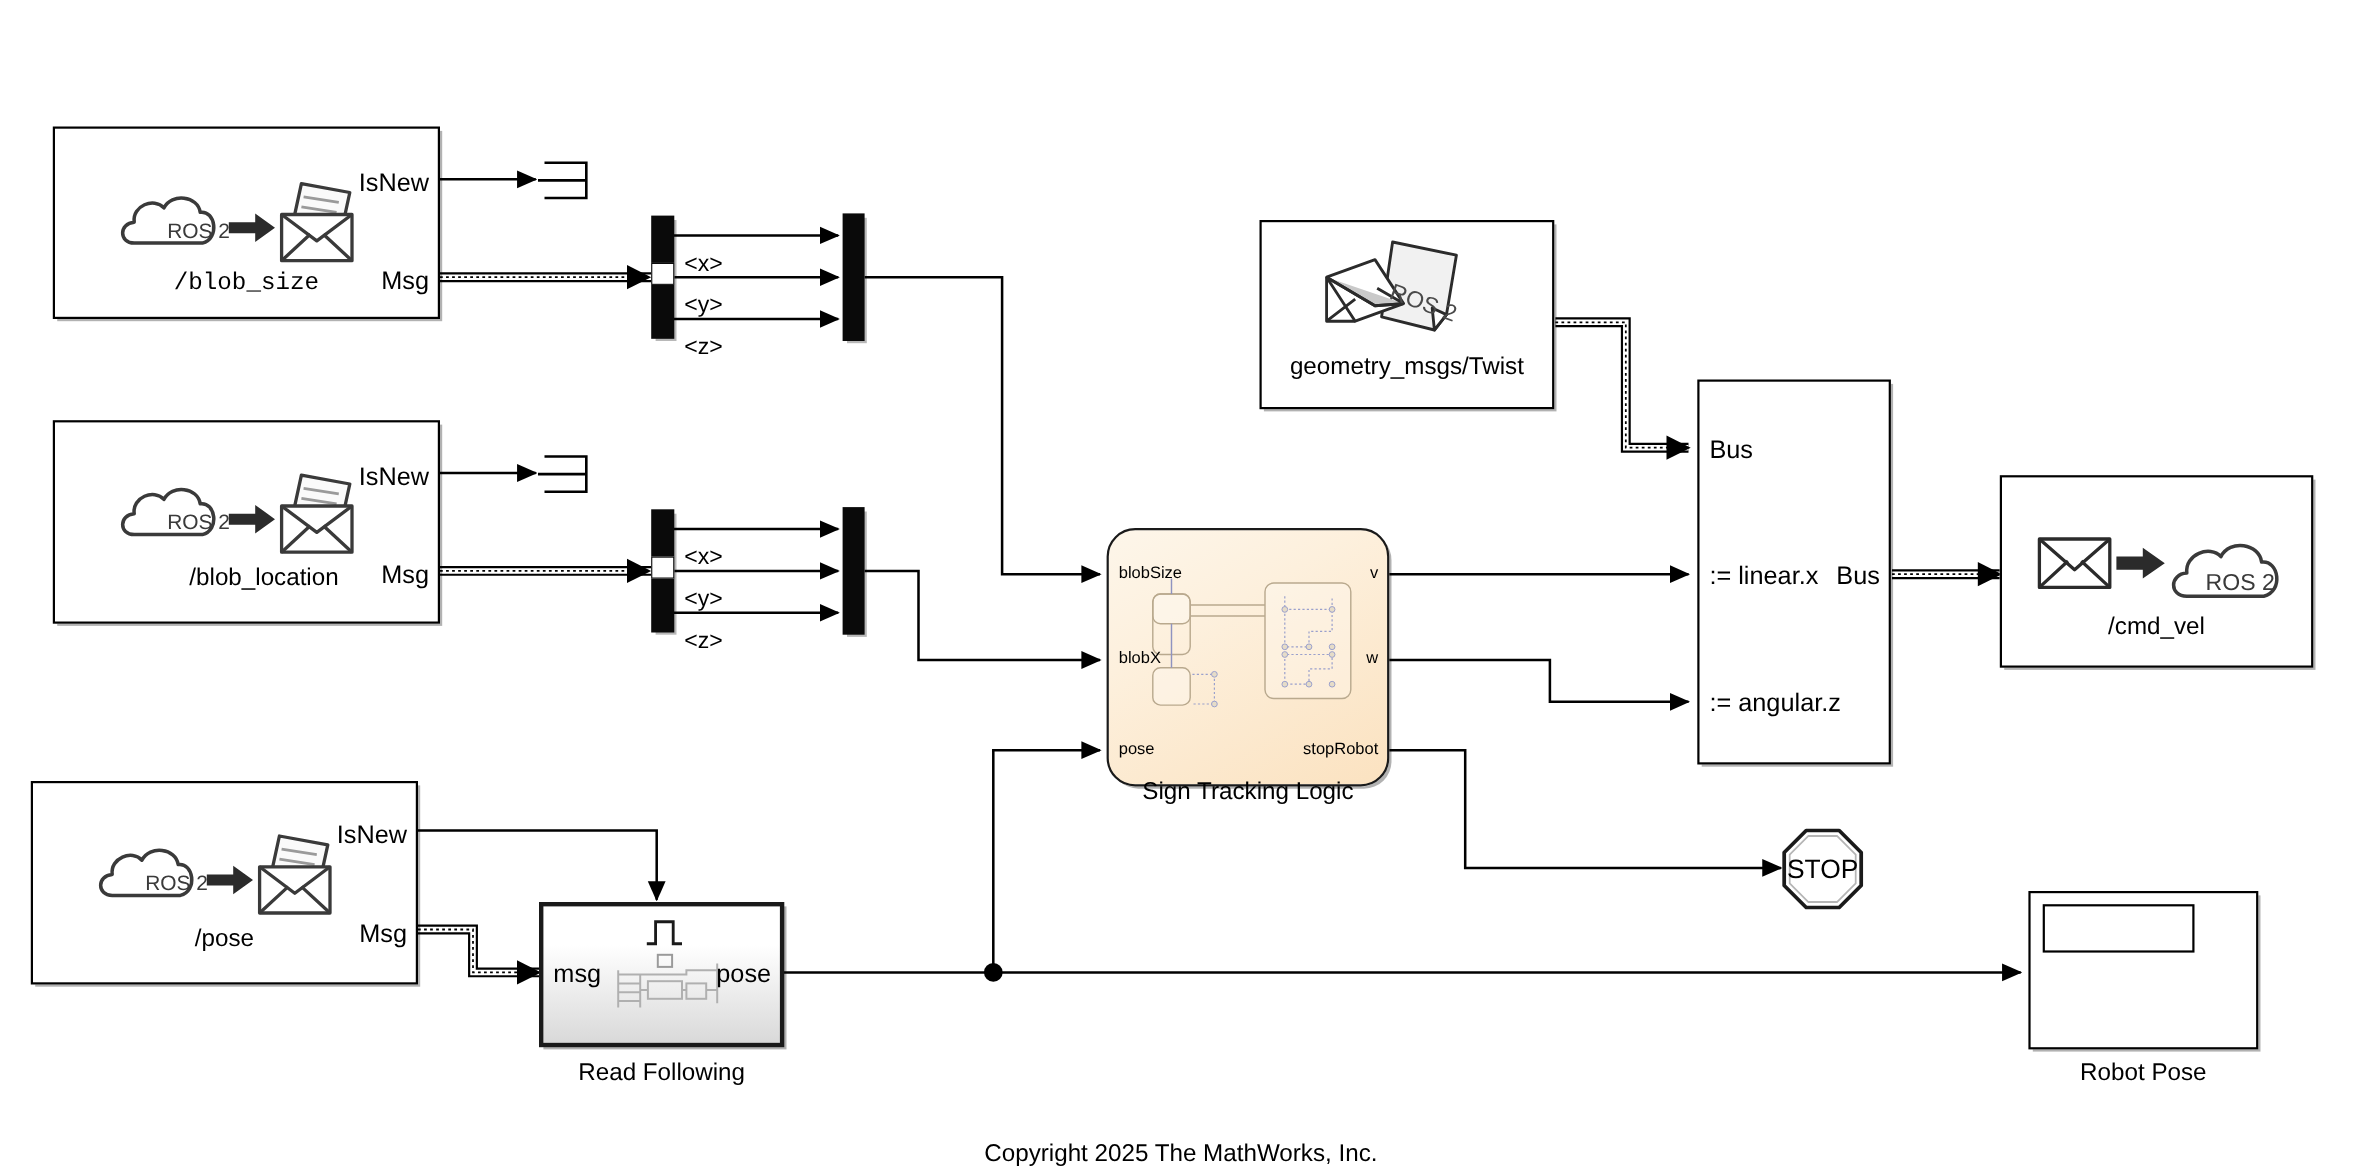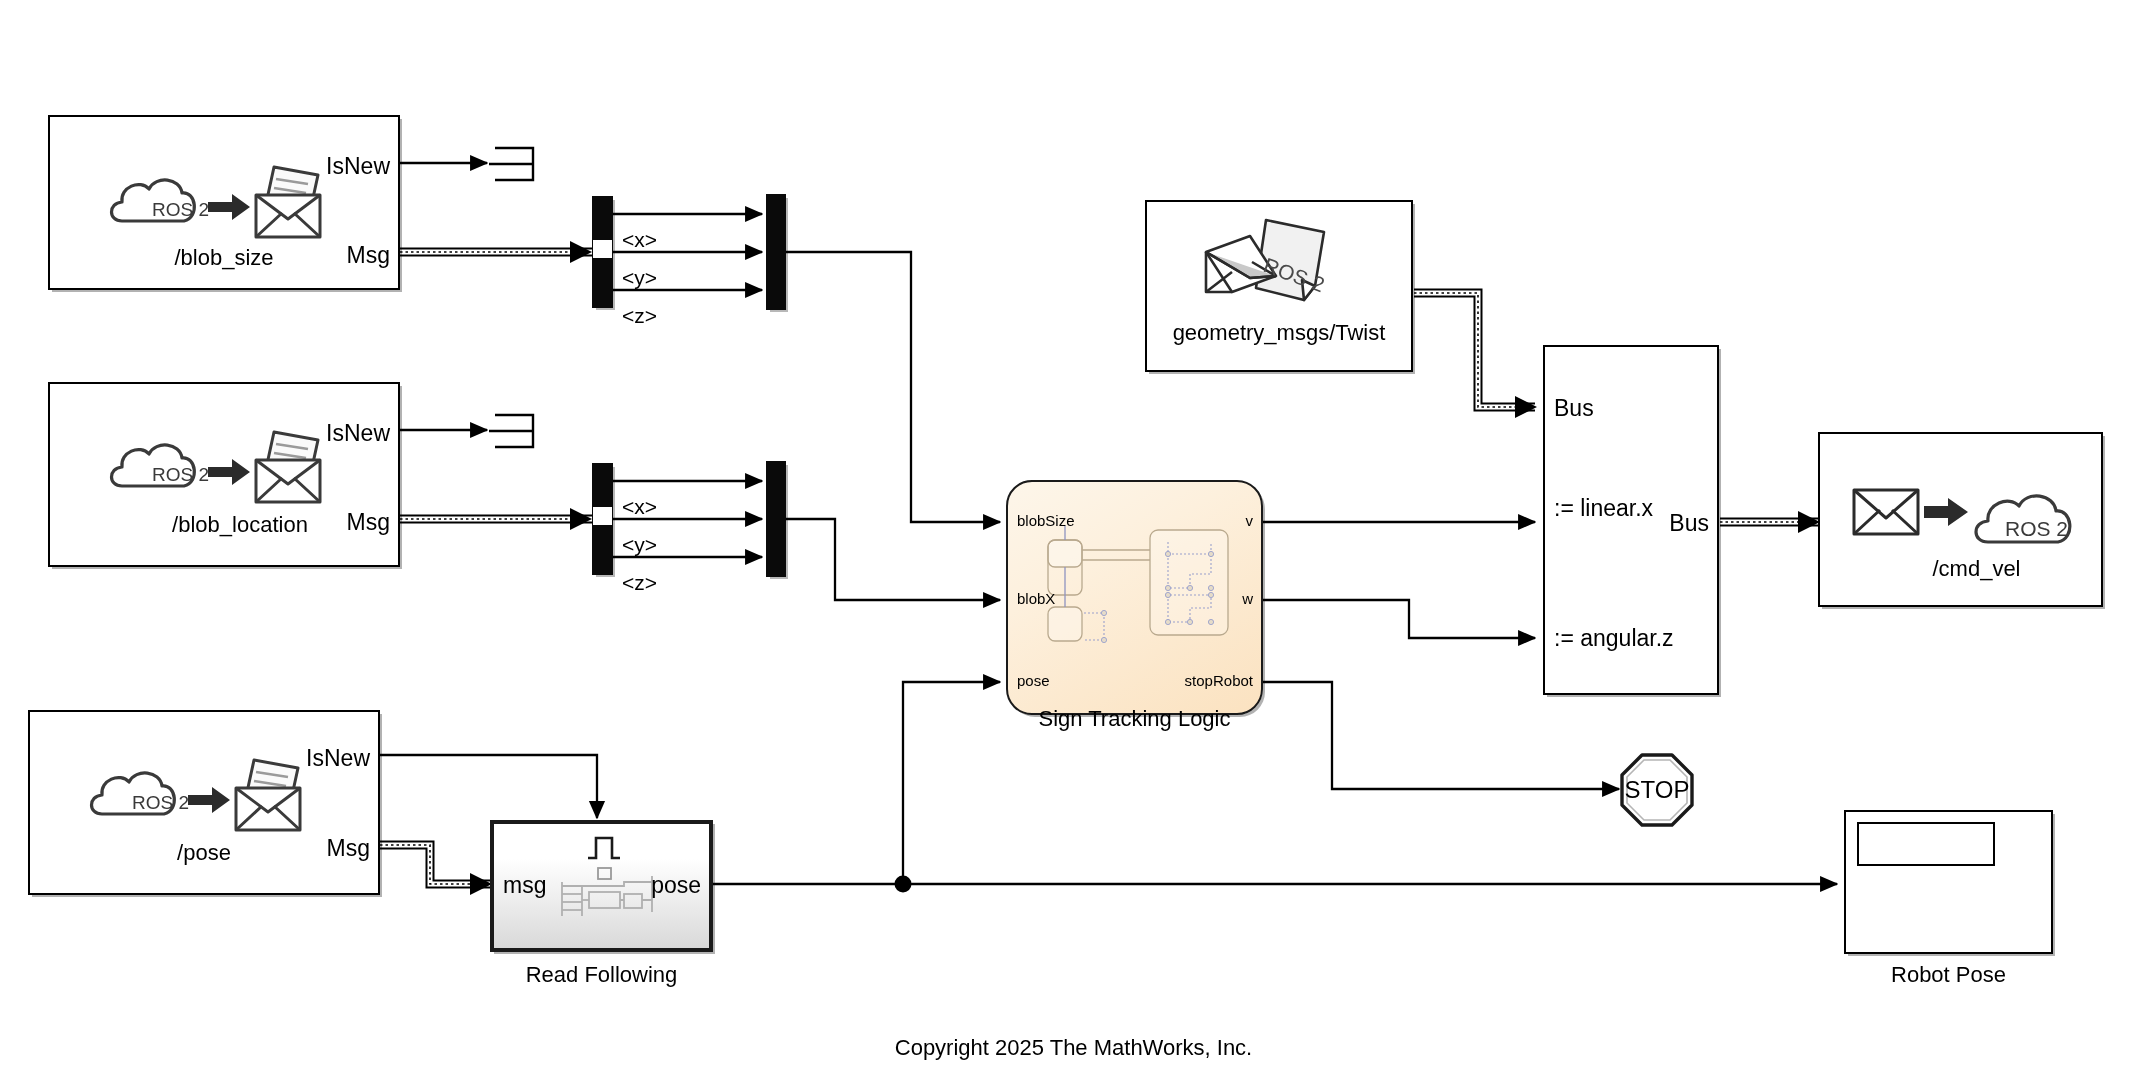--- a/index.html
+++ b/index.html
@@ -142,21 +142,21 @@
           <path d="M168,42 L200,47"></path>
             <path d="M166,51 L198,56"></path>
         </g>
         <g stroke="#3a3a3a" stroke-width="3" fill="#ffffff" stroke-linejoin="round">
           <path d="M152,40 L216,40 L216,82 L152,82 Z"></path>
           <path d="M152,40 L184,64 L216,40" fill="none"></path>
           <path d="M152,82 L178,58 M216,82 L190,58" fill="none"></path>
         </g>
       </svg>
     </div>
-    <div class="blk-label" style="top:128px;">/blob_size</div>
+    <div class="blk-label" style="top:128px;font-family:Liberation Mono, monospace;">/blob_size</div>
     <div class="port r" style="top:36px;">IsNew</div>
     <div class="port r" style="top:125px;">Msg</div>
   </div>
 
   <div class="blk" style="left:48px;top:382px;width:352px;height:185px;">
     <div class="iconwrap" style="top:36px;height:88px;">
       <svg width="240" height="88" viewBox="0 0 240 88">
         <g fill="none" stroke="#3a3a3a" stroke-width="3.2" stroke-linejoin="round">
           <path d="M18,66 C4,66 4,48 18,47 C16,32 36,24 45,34 C52,20 76,23 78,38 C92,36 96,62 80,66 Z" fill="#fff"></path>
         </g>
@@ -301,41 +301,41 @@
     <div class="port l" style="top:108px;">blobX</div>
     <div class="port l" style="top:190px;">pose</div>
     <div class="port r" style="top:30px;">v</div>
     <div class="port r" style="top:108px;">w</div>
     <div class="port r" style="top:190px;">stopRobot</div>
   </div>
   <div class="blk-label" style="left:1006px;top:706px;width:257px;">Sign Tracking Logic</div>
 
   <div class="blk" style="left:1543px;top:345px;width:176px;height:350px;">
     <div class="port l" style="top:48px;">Bus</div>
-    <div class="port l" style="top:148px;">:= linear.x</div>
+    <div class="port l" style="top:163px;">:= linear.x</div>
     <div class="port l" style="top:278px;">:= angular.z</div>
     <div class="port r" style="top:163px;">Bus</div>
   </div>
 
   <div class="blk" style="left:1818px;top:432px;width:285px;height:175px;">
     <div class="iconwrap" style="top:38px;height:80px;">
       <svg width="222" height="80" viewBox="0 0 222 80">
         <g stroke="#2b2b2b" stroke-width="3" fill="#fff" stroke-linejoin="round">
           <rect x="4" y="18" width="64" height="44"></rect>
           <path d="M4,18 L36,46 L68,18" fill="none"></path>
           <path d="M4,62 L30,38 M68,62 L42,38" fill="none"></path>
         </g>
         <path d="M74,34 L98,34 L98,26 L118,40 L98,54 L98,46 L74,46 Z" fill="#2b2b2b"></path>
         <g fill="none" stroke="#3a3a3a" stroke-width="3.2" stroke-linejoin="round">
           <path d="M138,70 C122,70 122,50 138,49 C136,32 159,23 169,34 C177,18 204,22 206,39 C222,37 226,66 208,70 Z" fill="#fff"></path>
         </g>
         <text x="155" y="64" font-family="Liberation Sans, sans-serif" font-size="21" fill="#3a3a3a">ROS 2</text>
       </svg>
     </div>
-    <div class="blk-label" style="top:122px;padding-left:16px;">/cmd_vel</div>
+    <div class="blk-label" style="top:122px;">/cmd_vel</div>
   </div>
 
   <div class="blk subsys" style="left:490px;top:820px;width:223px;height:132px;">
     <svg width="223" height="132" viewBox="0 0 223 132" style="position:absolute;left:0;top:0;">
       <g stroke="#1a1a1a" stroke-width="2.6" fill="none">
         <path d="M94,34 L102,34 L102,14 L118,14 L118,34 L126,34"></path>
       </g>
       <rect x="104" y="44" width="13" height="11" fill="none" stroke="#9a9a9a" stroke-width="1.8"></rect>
       <g stroke="#b0b0b0" stroke-width="1.8" fill="none">
         <path d="M68,58 L68,92"></path>

